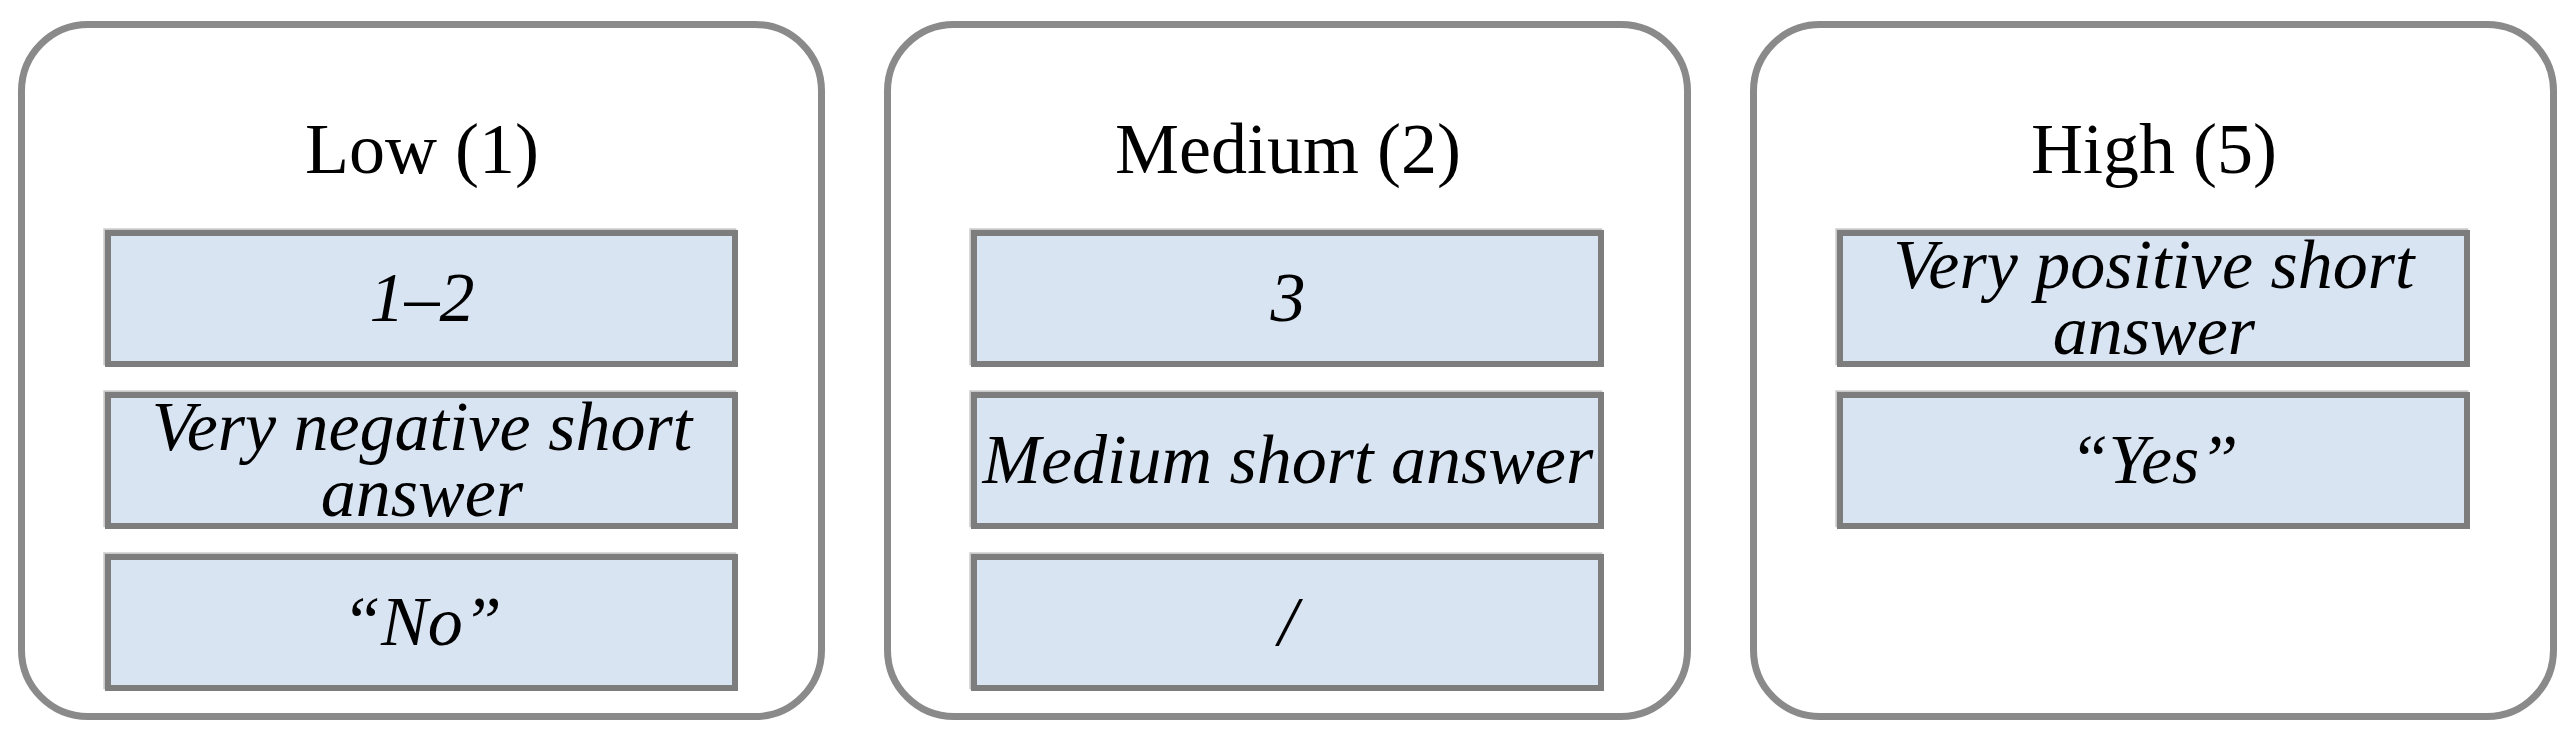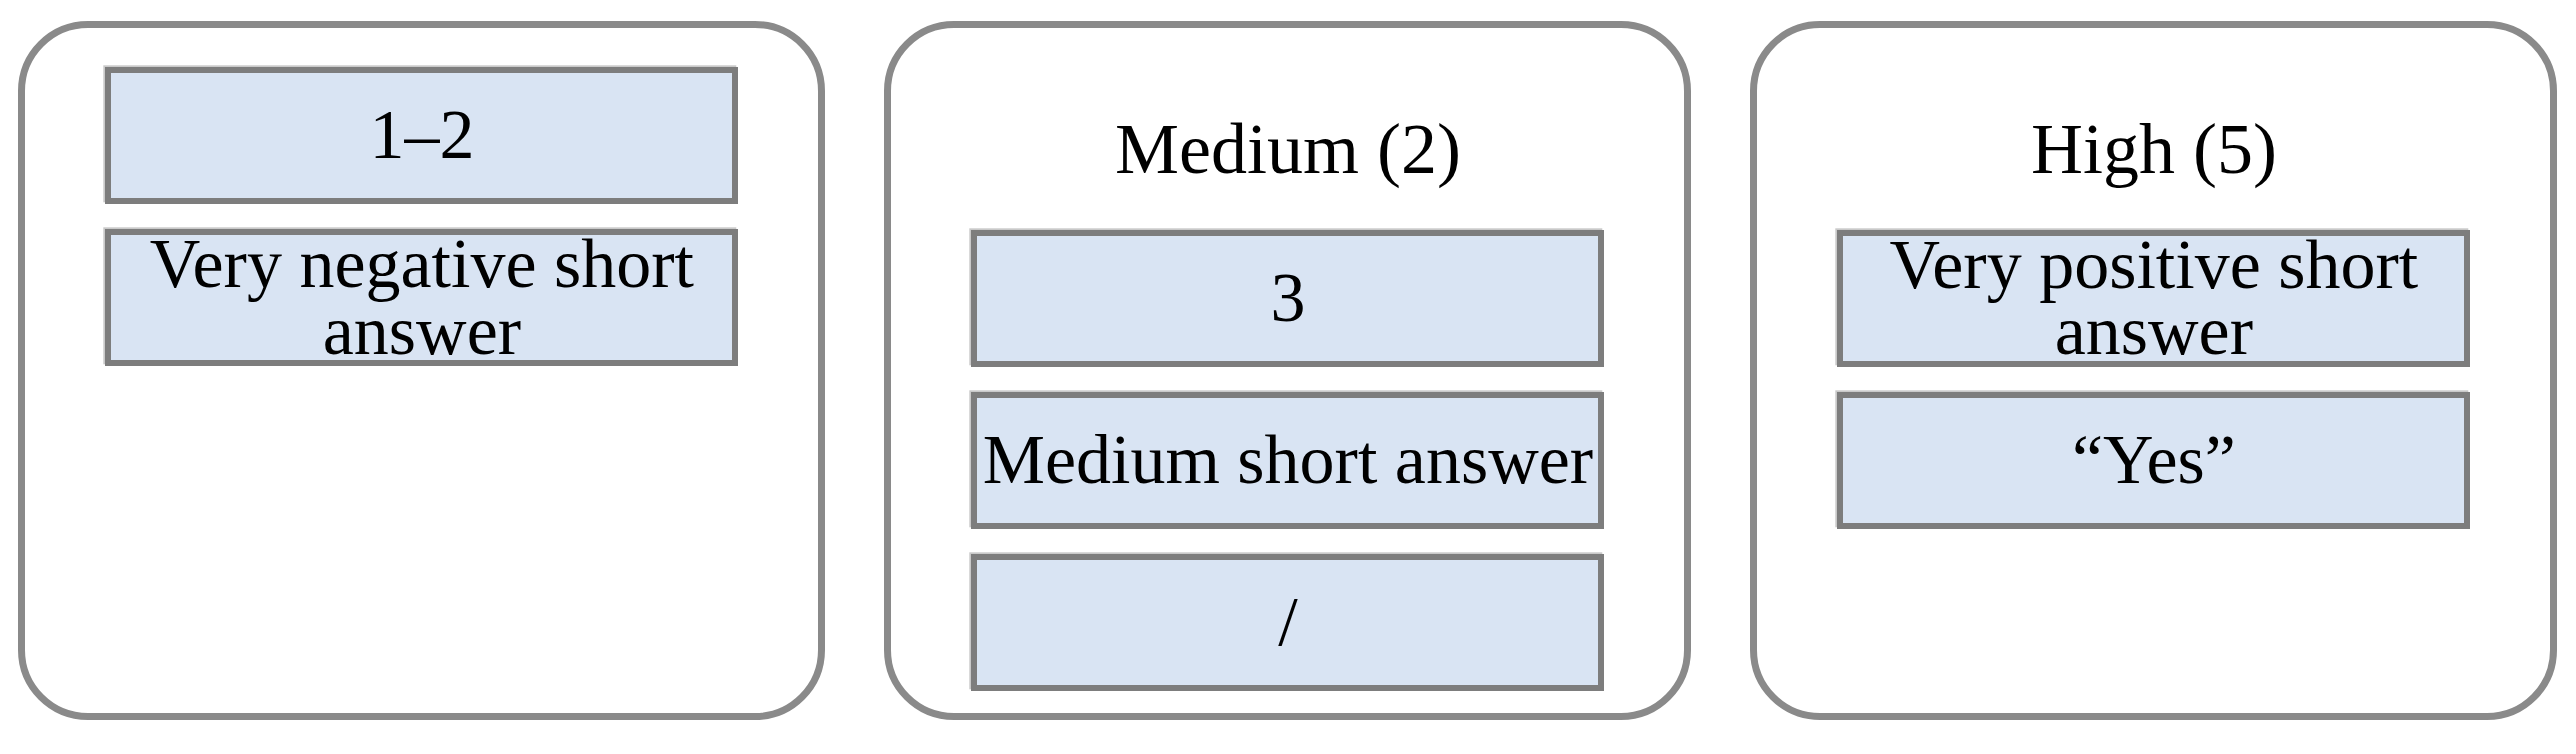--- a/index.html
+++ b/index.html
@@ -42,20 +42,21 @@
     line-height: 1.15;
     text-align: center;
     white-space: nowrap;
   }
   .boxes {
     margin-top: 39px;
     padding: 0 80px;
     display: flex;
     flex-direction: column;
     gap: 25px;
+    font-style: italic;
   }
   .box {
     height: 137px;
     box-sizing: border-box;
     background: #d9e4f3;
     border: 6.7px solid #7d7d7d;
     box-shadow: -1.7px -1.7px 0 #c9c9c9;
     display: flex;
     align-items: center;
     justify-content: center;
@@ -65,24 +66,26 @@
     white-space: pre-line;
   }
 </style>
 </head>
 <body>
 
 <div class="canvas">
   <div class="panels">
 
     <div class="panel">
+      <div class="panel-title">Low (1)</div>
       <div class="boxes">
         <div class="box">1–2</div>
         <div class="box">Very negative short
 answer</div>
+        <div class="box">“No”</div>
       </div>
     </div>
 
     <div class="panel">
       <div class="panel-title">Medium (2)</div>
       <div class="boxes">
         <div class="box">3</div>
         <div class="box">Medium short answer</div>
         <div class="box">/</div>
       </div>

